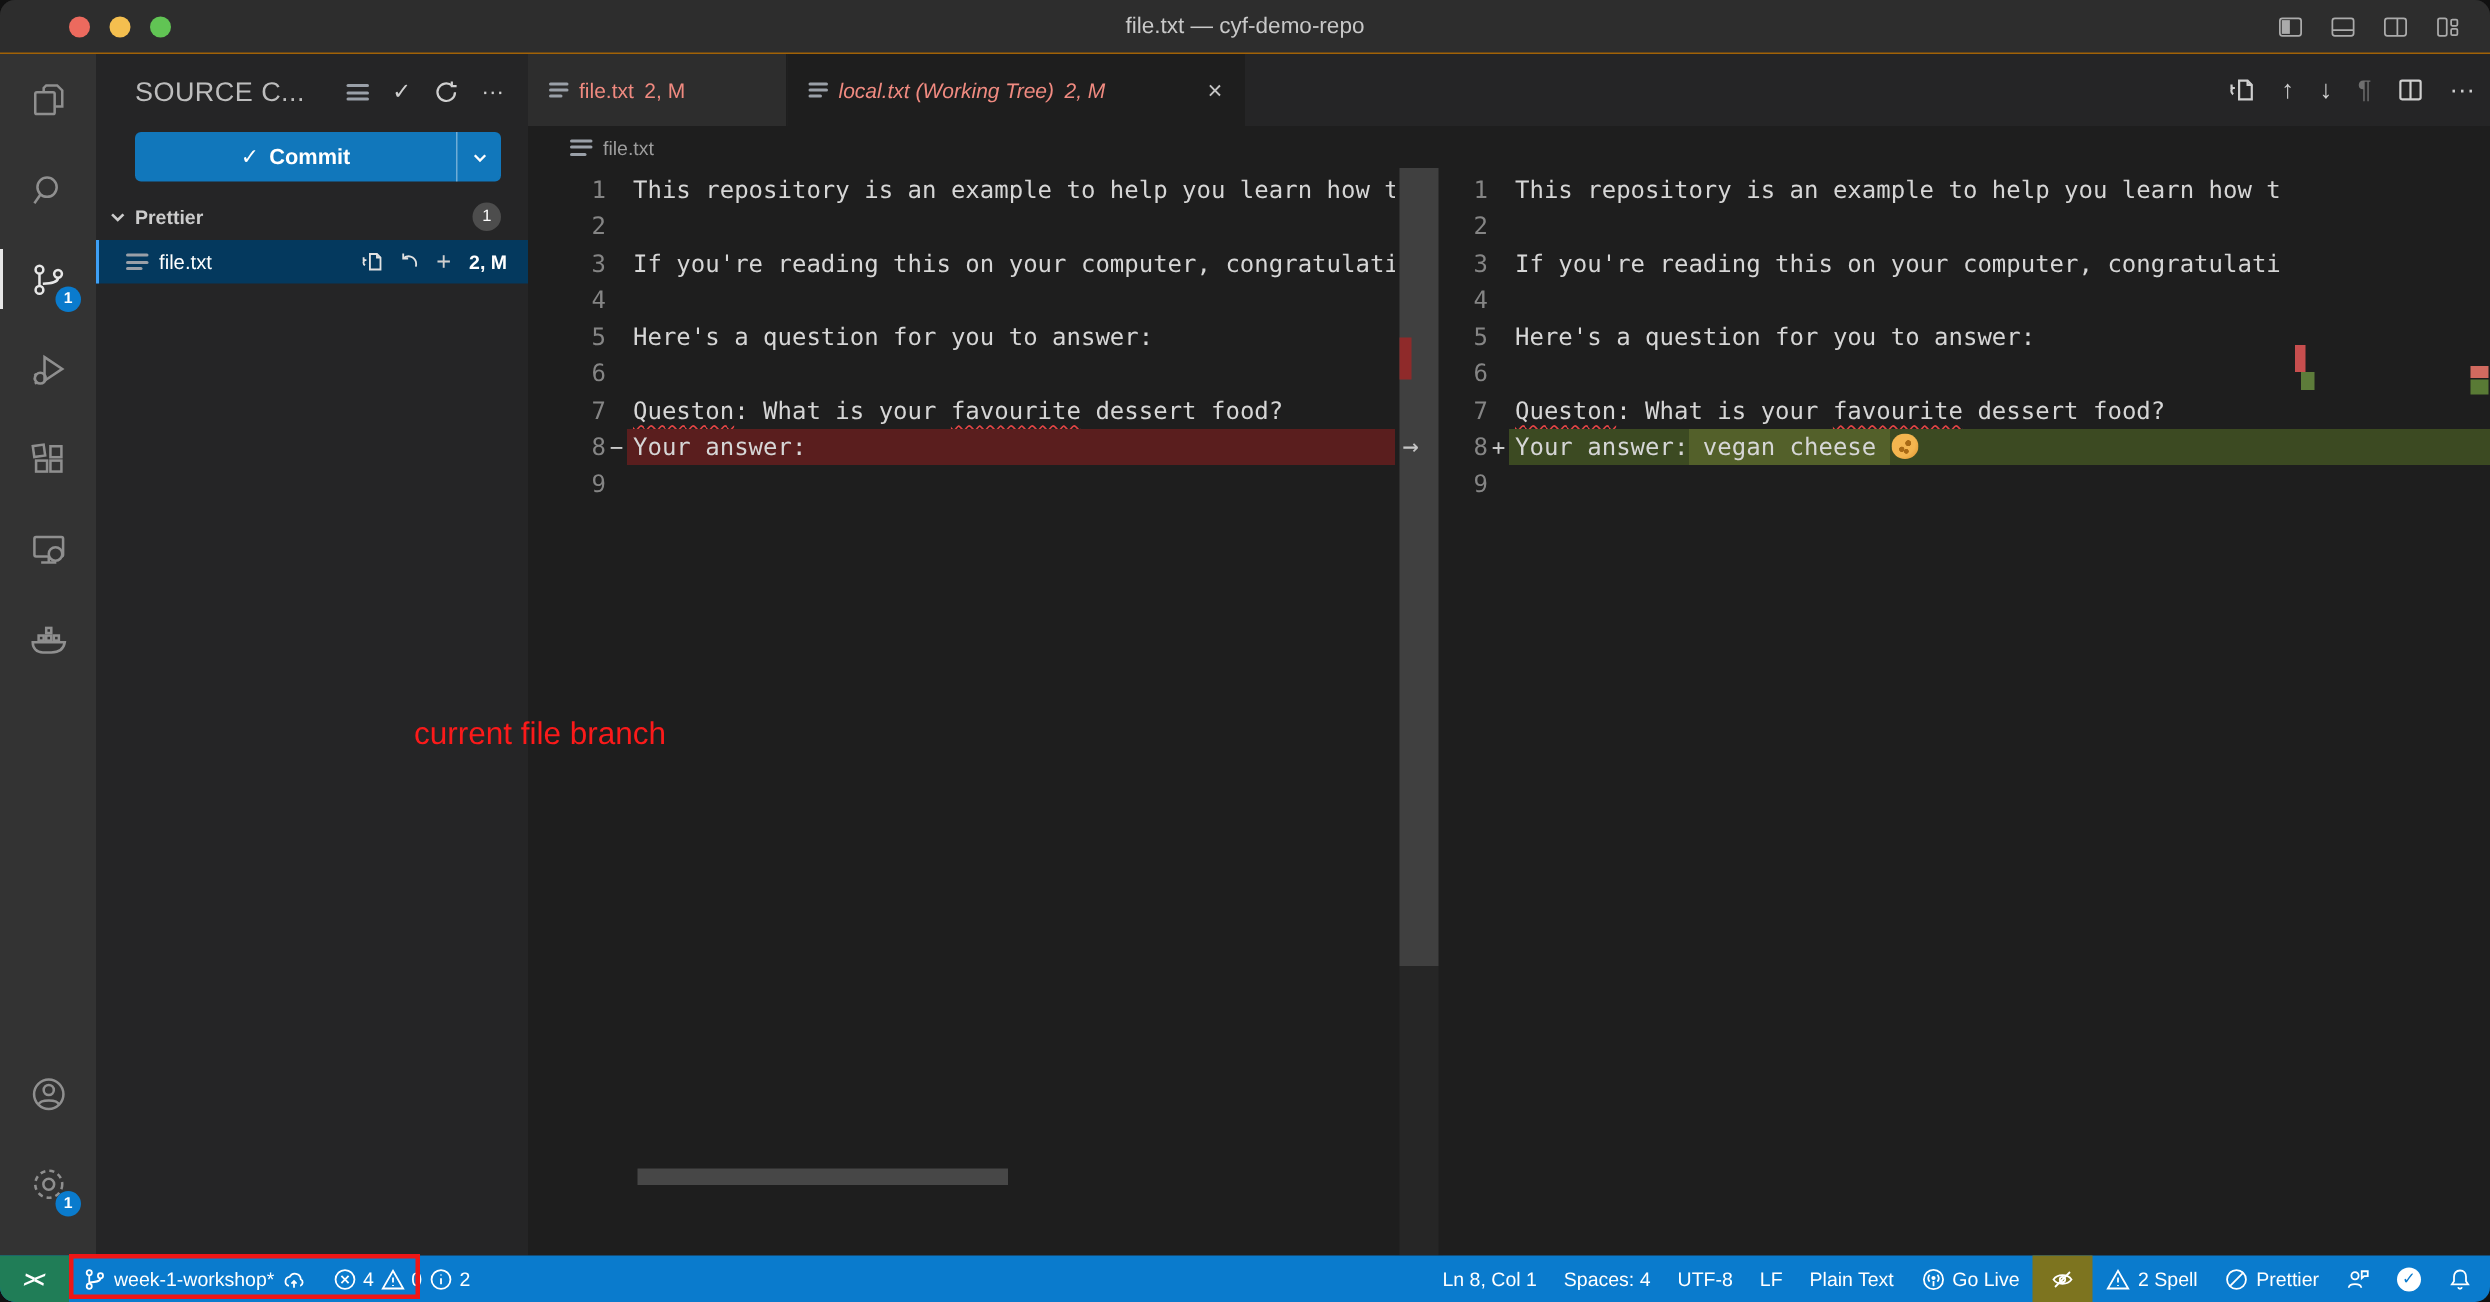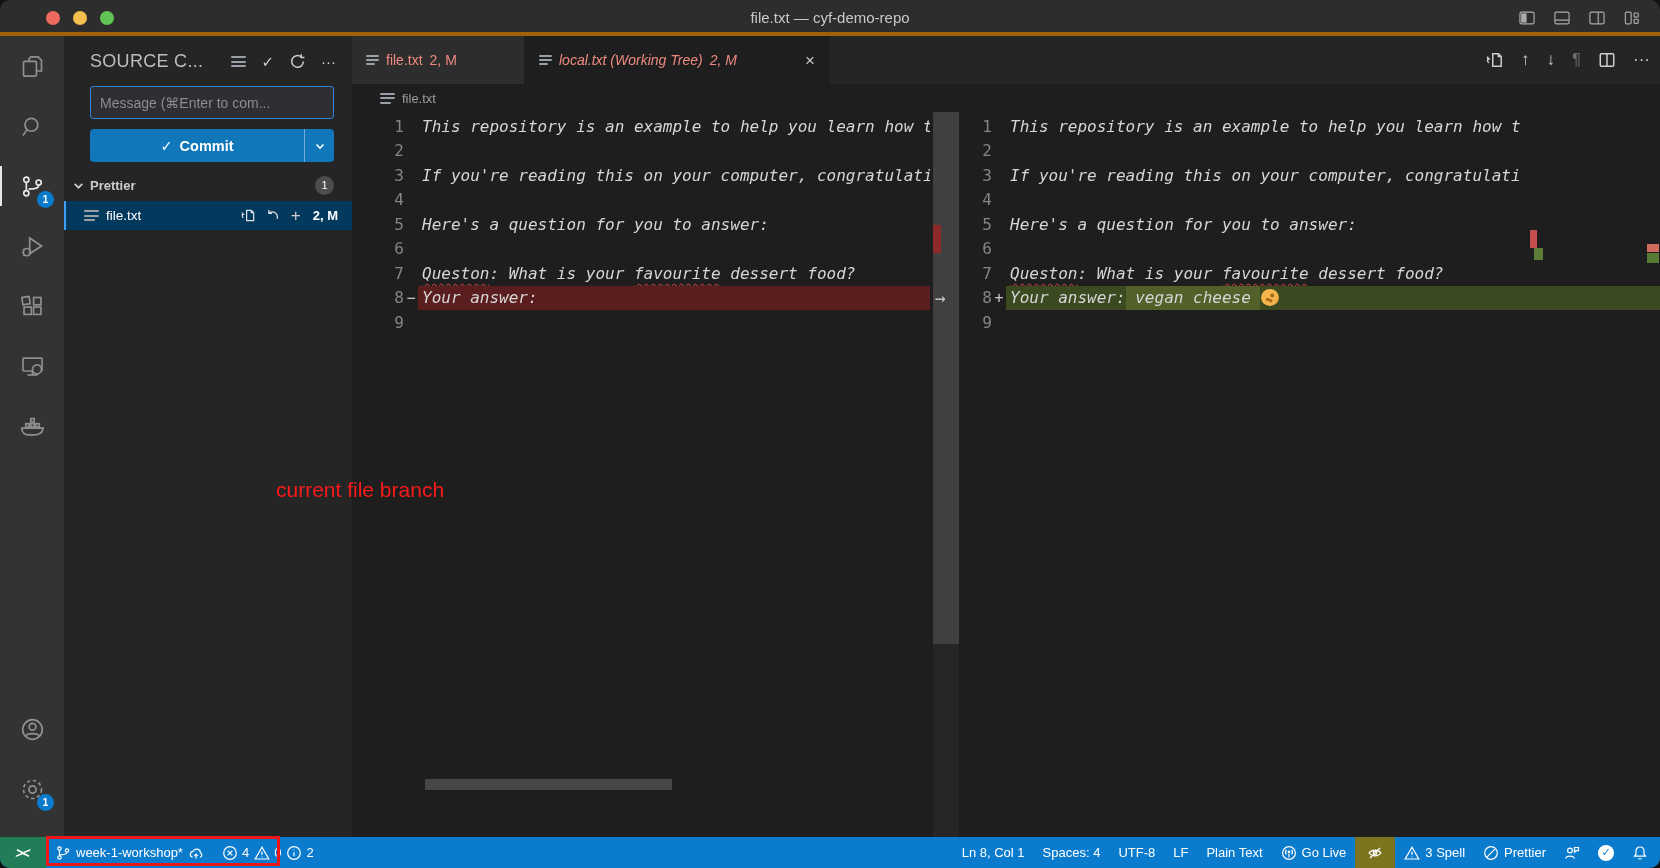--- a/index.html
+++ b/index.html
@@ -1,20 +1,20 @@
 <!DOCTYPE html>
 <html><head>
 <meta charset="utf-8">
 <style>
   *{margin:0;padding:0;box-sizing:border-box}
   html,body{background:#111;font-family:"Liberation Sans","DejaVu Sans",sans-serif;}
   .window{position:relative;width:1660px;height:868px;overflow:hidden;border-radius:10px;background:#1e1e1e;}
 
   
-  .titlebar{position:absolute;top:0;left:0;right:0;height:36px;background:#2d2d2d;border-bottom:4px solid #a16207;z-index:5;padding-left:33px;}
+  .titlebar{position:absolute;top:0;left:0;right:0;height:36px;background:#2d2d2d;border-bottom:1px solid #a16207;z-index:5;padding-left:33px;}
   .traffic{position:absolute;left:46px;top:11px;display:flex;gap:13px;}
   .traffic i{width:14px;height:14px;border-radius:50%;display:block;}
   .tl-close{background:#ec6a5e}.tl-min{background:#f4bf4f}.tl-zoom{background:#61c454}
   .title-text{position:absolute;left:0;right:0;top:0;height:36px;line-height:36px;text-align:center;color:#c8c8c8;font-size:15px;}
   .layout-icons{position:absolute;right:18px;top:8px;display:flex;gap:15px;align-items:center;}
   .layout-icons svg{width:20px;height:20px;stroke:#ababab;fill:none;stroke-width:1.4;}
 
   
   .activitybar{position:absolute;left:0;top:36px;bottom:31px;width:64px;background:#333333;display:flex;flex-direction:column;align-items:stretch;z-index:4;}
   .ab-item{position:relative;height:60px;display:flex;align-items:center;justify-content:center;}
@@ -69,21 +69,21 @@
   .diffarea{position:absolute;top:76px;left:0;right:0;bottom:0;overflow:hidden;}
   .pane{position:absolute;top:0;bottom:0;overflow:hidden;}
   .pane-left{left:0;width:578px;}
   .pane-right{left:610px;right:0;}
   .lines{padding-top:2px;}
   .line{display:flex;height:24.5px;align-items:center;font-family:"DejaVu Sans Mono",monospace;font-size:16px;white-space:pre;}
   .ln{color:#858585;text-align:right;flex:none;}
   .pane-left .ln{width:52px;}
   .pane-right .ln{width:30px;}
   .sign{width:14px;flex:none;color:#c9c9c9;text-align:center;font-size:15px;}
-  .code{flex:1;color:#d6d6d6;overflow:hidden;height:100%;display:flex;align-items:center;white-space:pre;padding-left:4px;font-style:italic;}
+  .code{flex:1;color:#d6d6d6;overflow:hidden;height:100%;display:flex;align-items:center;white-space:pre;padding-left:4px;}
   .line.deleted .code{background:#5a1e1e;}
   .line.inserted .code{background:#3c4a22;}
   .em{background:#53602a;display:inline-flex;align-items:center;height:100%;}
   .spell{text-decoration:underline;text-decoration-style:wavy;text-decoration-color:#e64545;text-decoration-thickness:1.2px;text-underline-offset:4px;}
   .emoji{font-size:0;width:18px;height:17px;border-radius:50%;margin:0 1px;align-self:center;
     background:
       radial-gradient(circle at 62% 38%, #a96a15 0 1.8px, transparent 2.2px),
       radial-gradient(circle at 38% 62%, #a96a15 0 1.6px, transparent 2px),
       radial-gradient(circle at 55% 70%, #a96a15 0 1.4px, transparent 1.8px),
       radial-gradient(circle at 35% 35%, #f4b54f 0 58%, #d98f2b 100%);}
@@ -231,23 +231,20 @@
             <i style="width:100%"></i>
           </span>
         <span class="glyph">✓</span>
         <svg viewBox="0 0 16 16">
             <path d="M13.5 8A5.5 5.5 0 1 1 11.7 3.9"></path>
             <path d="M11.5 1.2v3h3"></path>
           </svg>
         <span class="glyph">···</span>
       </span>
     </div>
-    <div class="msg-input">
-      <span>Message (⌘Enter to com...</span>
-    </div>
     <div class="commit-btn">
       <span class="commit-main">
         <span>✓</span>
         <span style="font-weight:600">Commit</span>
       </span>
       <span class="commit-drop">
         <svg viewBox="0 0 12 12">
             <path d="M2.5 4.5L6 8l3.5-3.5"></path>
           </svg>
       </span>
@@ -449,21 +446,21 @@
           <circle cx="8" cy="8" r="1.8"></circle>
           <line x1="3" y1="13" x2="13" y2="3"></line>
         </svg>
     </div>
     <div class="sb-item">
       <svg viewBox="0 0 16 16">
           <path d="M8 2.2L14.8 14H1.2z"></path>
           <line x1="8" y1="6.6" x2="8" y2="10"></line>
           <line x1="8" y1="11.6" x2="8" y2="12.3"></line>
         </svg>
-      <span>3 Spell</span>
+      <span>2 Spell</span>
     </div>
     <div class="sb-item">
       <svg viewBox="0 0 16 16">
           <circle cx="8" cy="8" r="6.3"></circle>
           <line x1="3.8" y1="12.2" x2="12.2" y2="3.8"></line>
         </svg>
       <span>Prettier</span>
     </div>
     <div class="sb-item">
       <svg viewBox="0 0 16 16">

